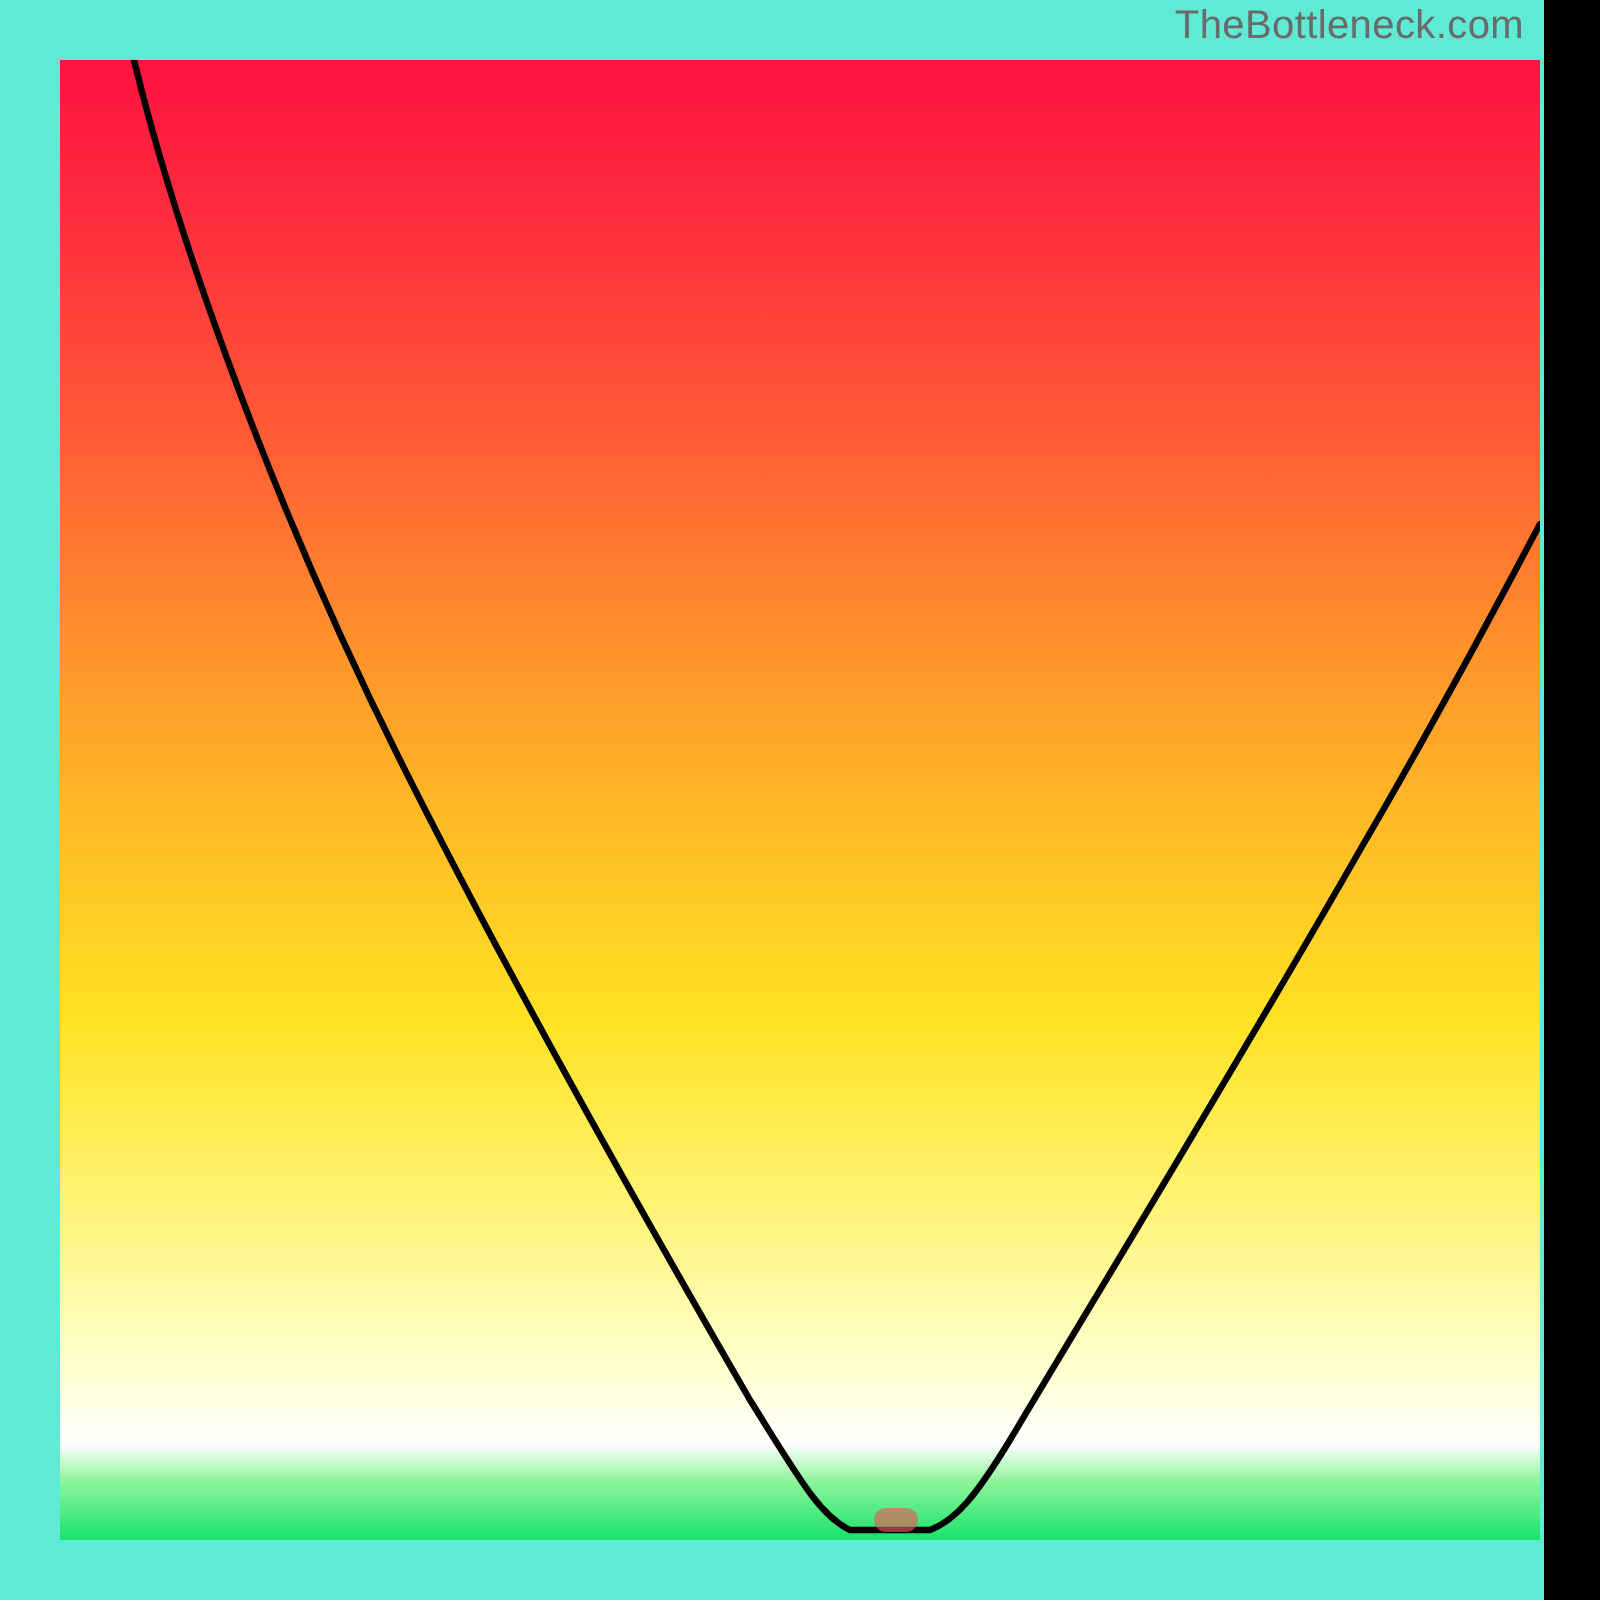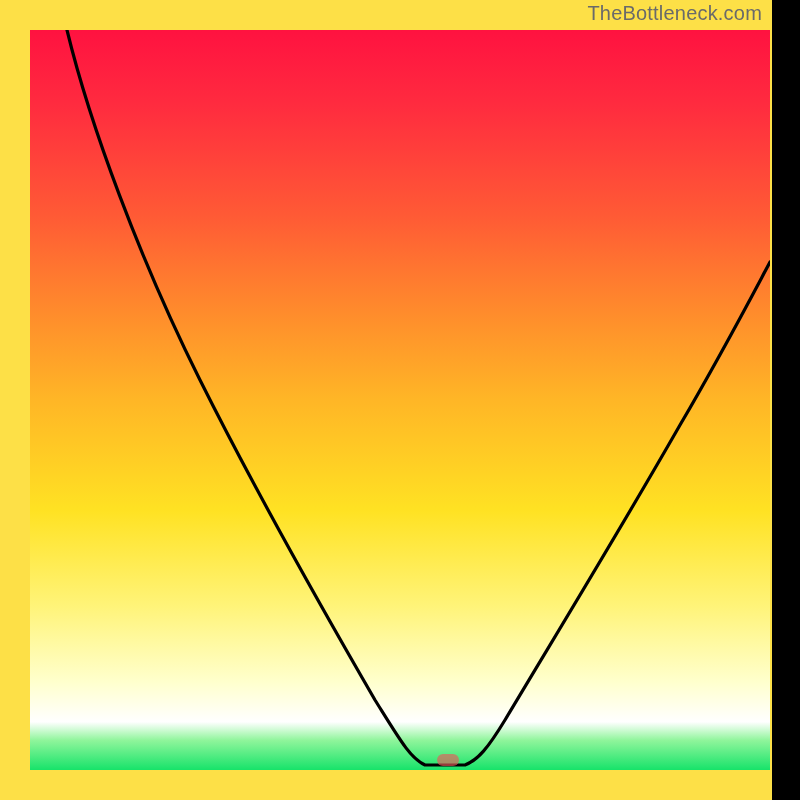--- a/index.html
+++ b/index.html
@@ -8,21 +8,21 @@
     width: 800px;
     height: 800px;
     background: #000;
     overflow: hidden;
     font-family: Arial, Helvetica, sans-serif;
   }
   .frame {
     position: relative;
     width: 772px;
     height: 800px;
-    background: #fde047;
+    background: #5eead4;
   }
   .attribution {
     position: absolute;
     top: 2px;
     right: 10px;
     color: #6a6a6a;
     font-size: 20px;
     font-weight: 400;
     letter-spacing: 0.2px;
   }

